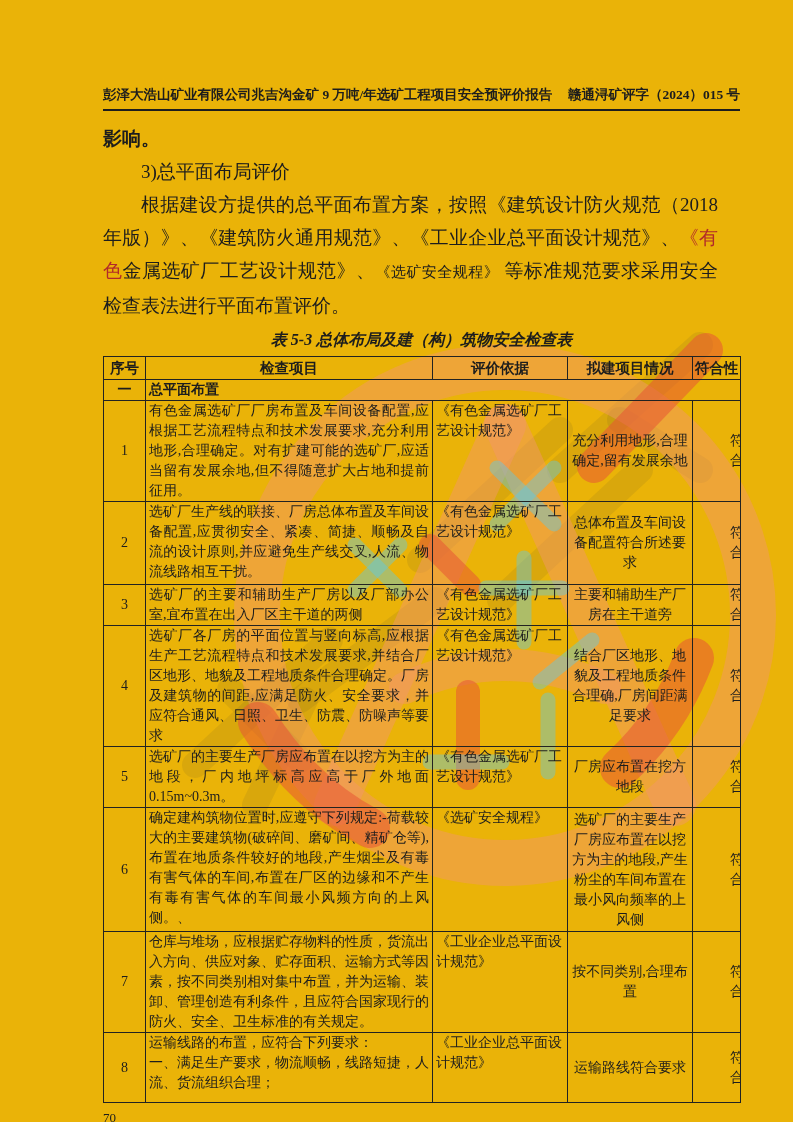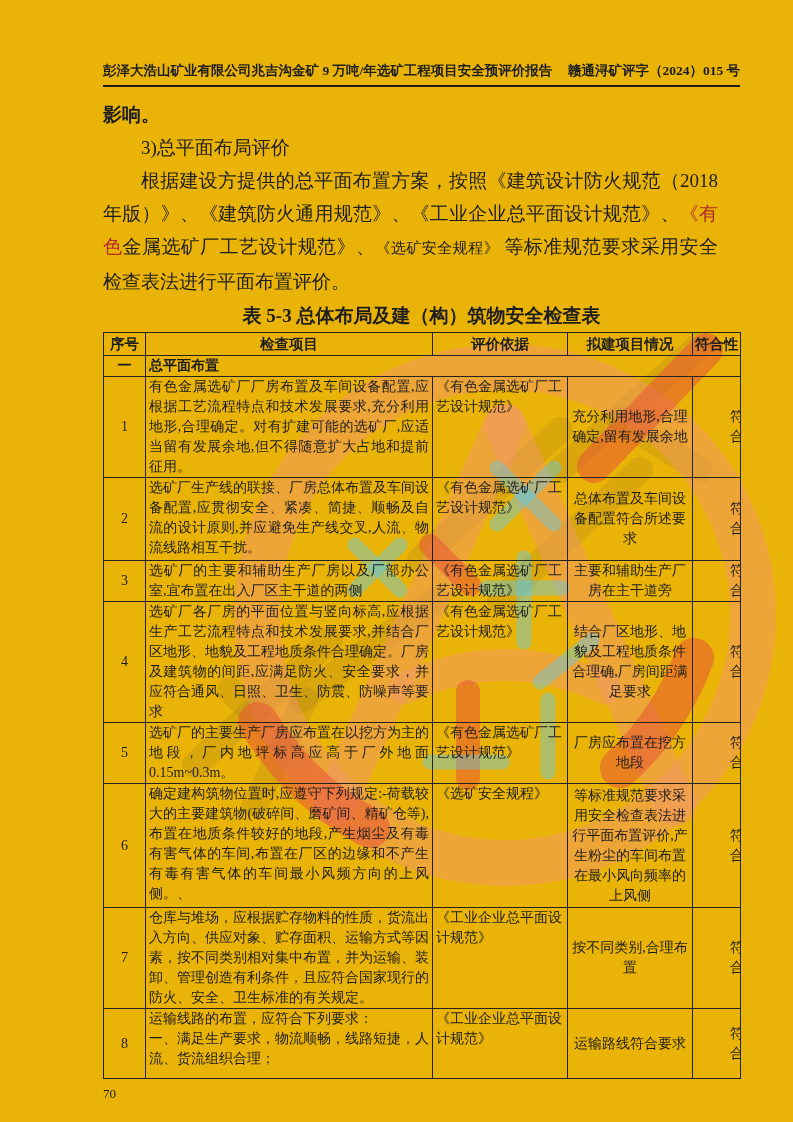--- a/index.html
+++ b/index.html
@@ -10,32 +10,32 @@
   }
   .watermark{position:absolute;inset:0;z-index:0;pointer-events:none;}
   .content{position:relative;z-index:1;padding:62px 53px 0 103px;}
 
   .doc-header{
     display:flex;justify-content:space-between;align-items:flex-end;
     font-weight:bold;font-size:13.5px;line-height:18px;
     border-bottom:2px solid #1d1d1d;padding-bottom:5px;
   }
   .doc-header .hdr-left{letter-spacing:0;}
-  .doc-header .hdr-right{white-space:nowrap;}
+  .doc-header .hdr-right{white-space:nowrap;margin-top:24px;}
 
   .para{font-size:19px;line-height:33px;margin:0;padding-right:22px;}
   .para.first{margin-top:11px;font-weight:bold;}
   .para.indent{text-indent:2em;}
   .para.justify{text-align:justify;}
   .red-text{color:#b22a2a;}
   .small-cite{font-size:15px;}
 
   .table-title{
-    text-align:center;font-weight:bold;font-size:19px;line-height:26px;
-    margin-top:5px;margin-bottom:3px;
+    text-align:center;font-weight:bold;font-size:16px;line-height:26px;
+    margin-top:5px;margin-bottom:3px;font-style:italic;
   }
 
   table.check-table{
     border-collapse:collapse;table-layout:fixed;width:637px;
     font-size:14px;line-height:20px;border-radius:11px;
   }
   .check-table td,.check-table th{
     border:1px solid #222;padding:0 3px;vertical-align:middle;
     overflow:hidden;background:transparent;
   }
@@ -184,21 +184,21 @@
           <td class="cell-item">选矿厂的主要生产厂房应布置在以挖方为主的地段，厂内地坪标高应高于厂外地面0.15m~0.3m。</td>
           <td class="cell-basis">《有色金属选矿厂工艺设计规范》</td>
           <td class="cell-situation">厂房应布置在挖方地段</td>
           <td class="cell-compliance">符合</td>
         </tr>
 
         <tr class="row-6">
           <td class="cell-no">6</td>
           <td class="cell-item">确定建构筑物位置时,应遵守下列规定:-荷载较大的主要建筑物(破碎间、磨矿间、精矿仓等),布置在地质条件较好的地段,产生烟尘及有毒有害气体的车间,布置在厂区的边缘和不产生有毒有害气体的车间最小风频方向的上风侧。、</td>
           <td class="cell-basis">《选矿安全规程》</td>
-          <td class="cell-situation">等标准规范要求采用安全检查表法进行平面布置评价,产生粉尘的车间布置在最小风向频率的上风侧</td>
+          <td class="cell-situation">选矿厂的主要生产厂房应布置在以挖方为主的地段,产生粉尘的车间布置在最小风向频率的上风侧</td>
           <td class="cell-compliance">符合</td>
         </tr>
 
         <tr class="row-7">
           <td class="cell-no">7</td>
           <td class="cell-item">仓库与堆场，应根据贮存物料的性质，货流出入方向、供应对象、贮存面积、运输方式等因素，按不同类别相对集中布置，并为运输、装卸、管理创造有利条件，且应符合国家现行的防火、安全、卫生标准的有关规定。</td>
           <td class="cell-basis">《工业企业总平面设计规范》</td>
           <td class="cell-situation">按不同类别,合理布置</td>
           <td class="cell-compliance">符合</td>
         </tr>

